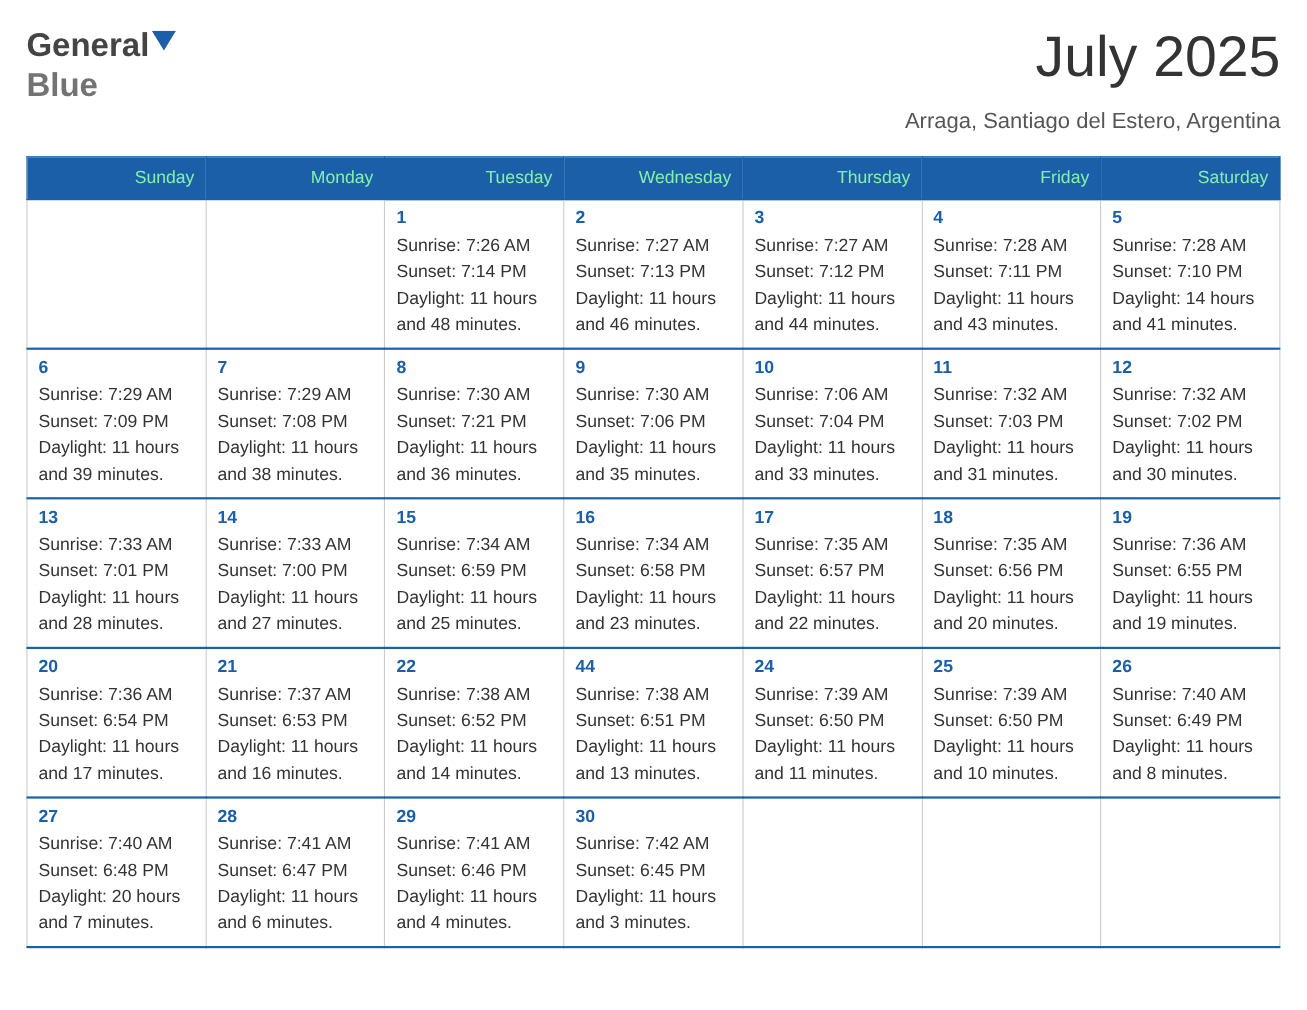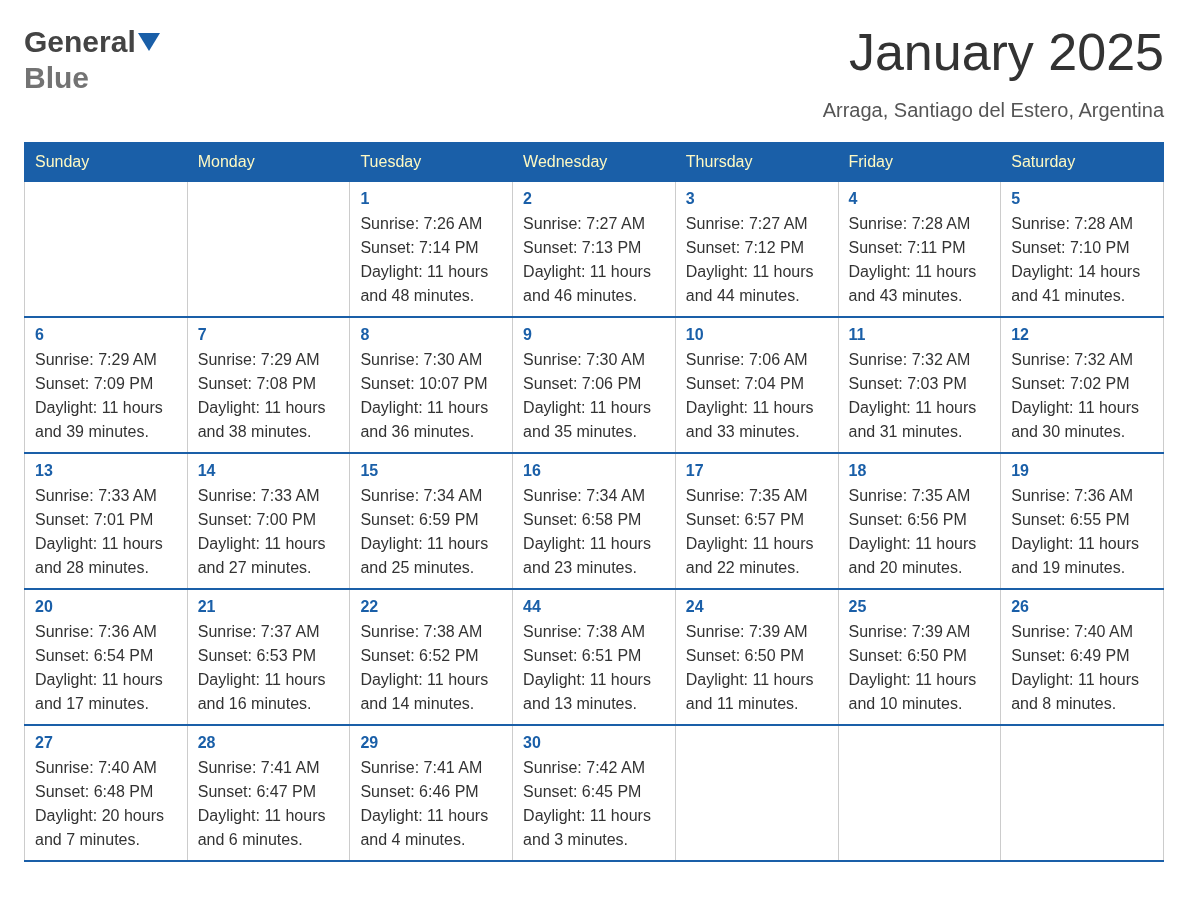--- a/index.html
+++ b/index.html
@@ -34,23 +34,23 @@
       font-size: 20px;
       color: #555;
       margin-top: 18px;
     }
     table {
       width: 100%;
       border-collapse: collapse;
     }
     thead tr th {
       background-color: #1a5fa8;
-      color: #fef9c3;
+      color: #86efac;
       padding: 10px 10px;
-      text-align: left;
+      text-align: right;
       font-size: 16px;
       font-weight: normal;
       border: 1px solid #1a5fa8;
     }
     tbody tr td {
       vertical-align: top;
       padding: 8px 10px;
       border: 1px solid #ccc;
       width: 14.28%;
       min-height: 100px;
@@ -69,21 +69,20 @@
     .day-info {
       font-size: 16px;
       color: #333;
       line-height: 1.5;
     }
     .empty-cell {
       background: #fff;
     }
     .logo-row {
       display: flex;
-      align-items: center;
     }
     .general-blue-logo {
       line-height: 1.2;
     }
   </style>
 </head>
 <body>
 
 <div class="header">
   <div class="logo general-blue-logo">
@@ -91,21 +90,21 @@
       <span style="font-size:30px;font-weight:bold;color:#444;">General</span>
       <svg width="22" height="22" viewBox="0 0 22 22" style="margin-left:2px;margin-top:4px;">
         <polygon points="0,0 22,0 11,18" fill="#1a5fa8"></polygon>
       </svg>
     </div>
     <div>
       <span style="font-size:30px;font-weight:bold;color:#737373;">Blue</span>
     </div>
   </div>
   <div class="title-section">
-    <div class="month-year">January 2025</div>
+    <div class="month-year">July 2025</div>
     <div class="location">Arraga, Santiago del Estero, Argentina</div>
   </div>
 </div>
 
 <table>
   <thead>
     <tr>
       <th>Sunday</th>
       <th>Monday</th>
       <th>Tuesday</th>
@@ -174,21 +173,21 @@
           <div class="day-info">
             <div>Sunrise: 7:29 AM</div>
             <div>Sunset: 7:08 PM</div>
             <div>Daylight: 11 hours and 38 minutes.</div>
           </div>
         </td>
         <td>
           <div class="day-number">8</div>
           <div class="day-info">
             <div>Sunrise: 7:30 AM</div>
-            <div>Sunset: 10:07 PM</div>
+            <div>Sunset: 7:21 PM</div>
             <div>Daylight: 11 hours and 36 minutes.</div>
           </div>
         </td>
         <td>
           <div class="day-number">9</div>
           <div class="day-info">
             <div>Sunrise: 7:30 AM</div>
             <div>Sunset: 7:06 PM</div>
             <div>Daylight: 11 hours and 35 minutes.</div>
           </div>

